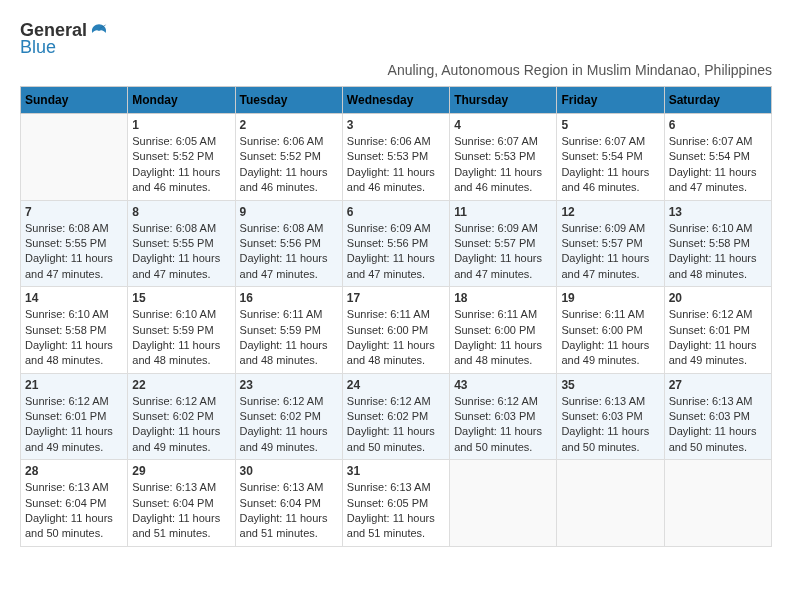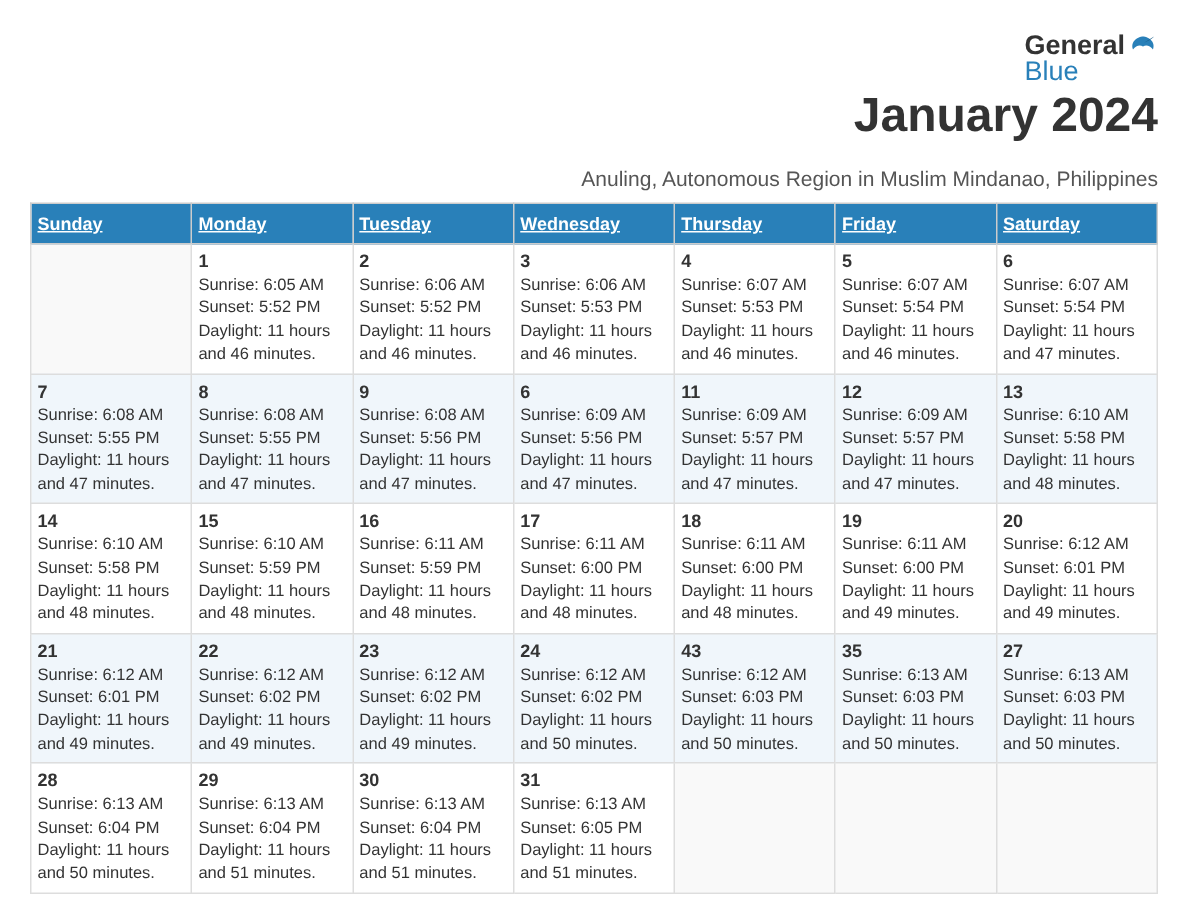--- a/index.html
+++ b/index.html
@@ -7,22 +7,21 @@
       font-family: Arial, sans-serif;
       background: #fff;
       width: 792px;
       min-height: 612px;
       padding: 20px;
     }
     .header-section {
       display: flex;
       justify-content: space-between;
       align-items: flex-end;
-      margin-bottom: 16px;
-      flex-direction: column;
+      margin-bottom: 4px;
     }
     .logo {
       display: flex;
       flex-direction: column;
       align-items: flex-start;
     }
     .logo-icon {
       width: 20px;
       height: 20px;
       margin-left: 2px;
@@ -43,26 +42,25 @@
       text-align: right;
       margin-bottom: 8px;
     }
     .calendar {
       width: 100%;
       border-collapse: collapse;
       font-size: 11px;
     }
     .calendar th {
       background-color: #2980b9;
-      color: #ffffff;
+      color: #000000;
       padding: 6px 4px;
       text-align: left;
       font-size: 12px;
       border: 1px solid #ccc;
-      text-decoration: underline;
     }
     .calendar td {
       border: 1px solid #ddd;
       vertical-align: top;
       padding: 4px;
       width: calc(100% / 7);
       min-height: 80px;
     }
     .day-number {
       font-weight: bold;
@@ -90,21 +88,20 @@
   <div class="logo">
     <div class="logo-row">
       <span style="font-size:18px;font-weight:bold;color:#333;">General</span>
       <svg class="logo-icon" viewBox="0 0 30 30" xmlns="http://www.w3.org/2000/svg">
         <path d="M15 5 C20 5, 28 10, 25 18 C22 14, 18 13, 15 15 C12 13, 8 14, 5 18 C2 10, 10 5, 15 5Z" fill="#2980b9"></path>
         <path d="M15 12 C18 10, 24 8, 26 5 C23 7, 19 9, 15 12Z" fill="#1a5f8a"></path>
       </svg>
     </div>
     <span style="font-size:18px;font-weight:normal;color:#2980b9;margin-top:-4px;">Blue</span>
   </div>
-  <div class="month-title">January 2024</div>
 </div>
 
 <div class="subtitle">Anuling, Autonomous Region in Muslim Mindanao, Philippines</div>
 
 <table class="calendar">
   <thead>
     <tr>
     <th>Sunday</th>
         <th>Monday</th>
         <th>Tuesday</th>

